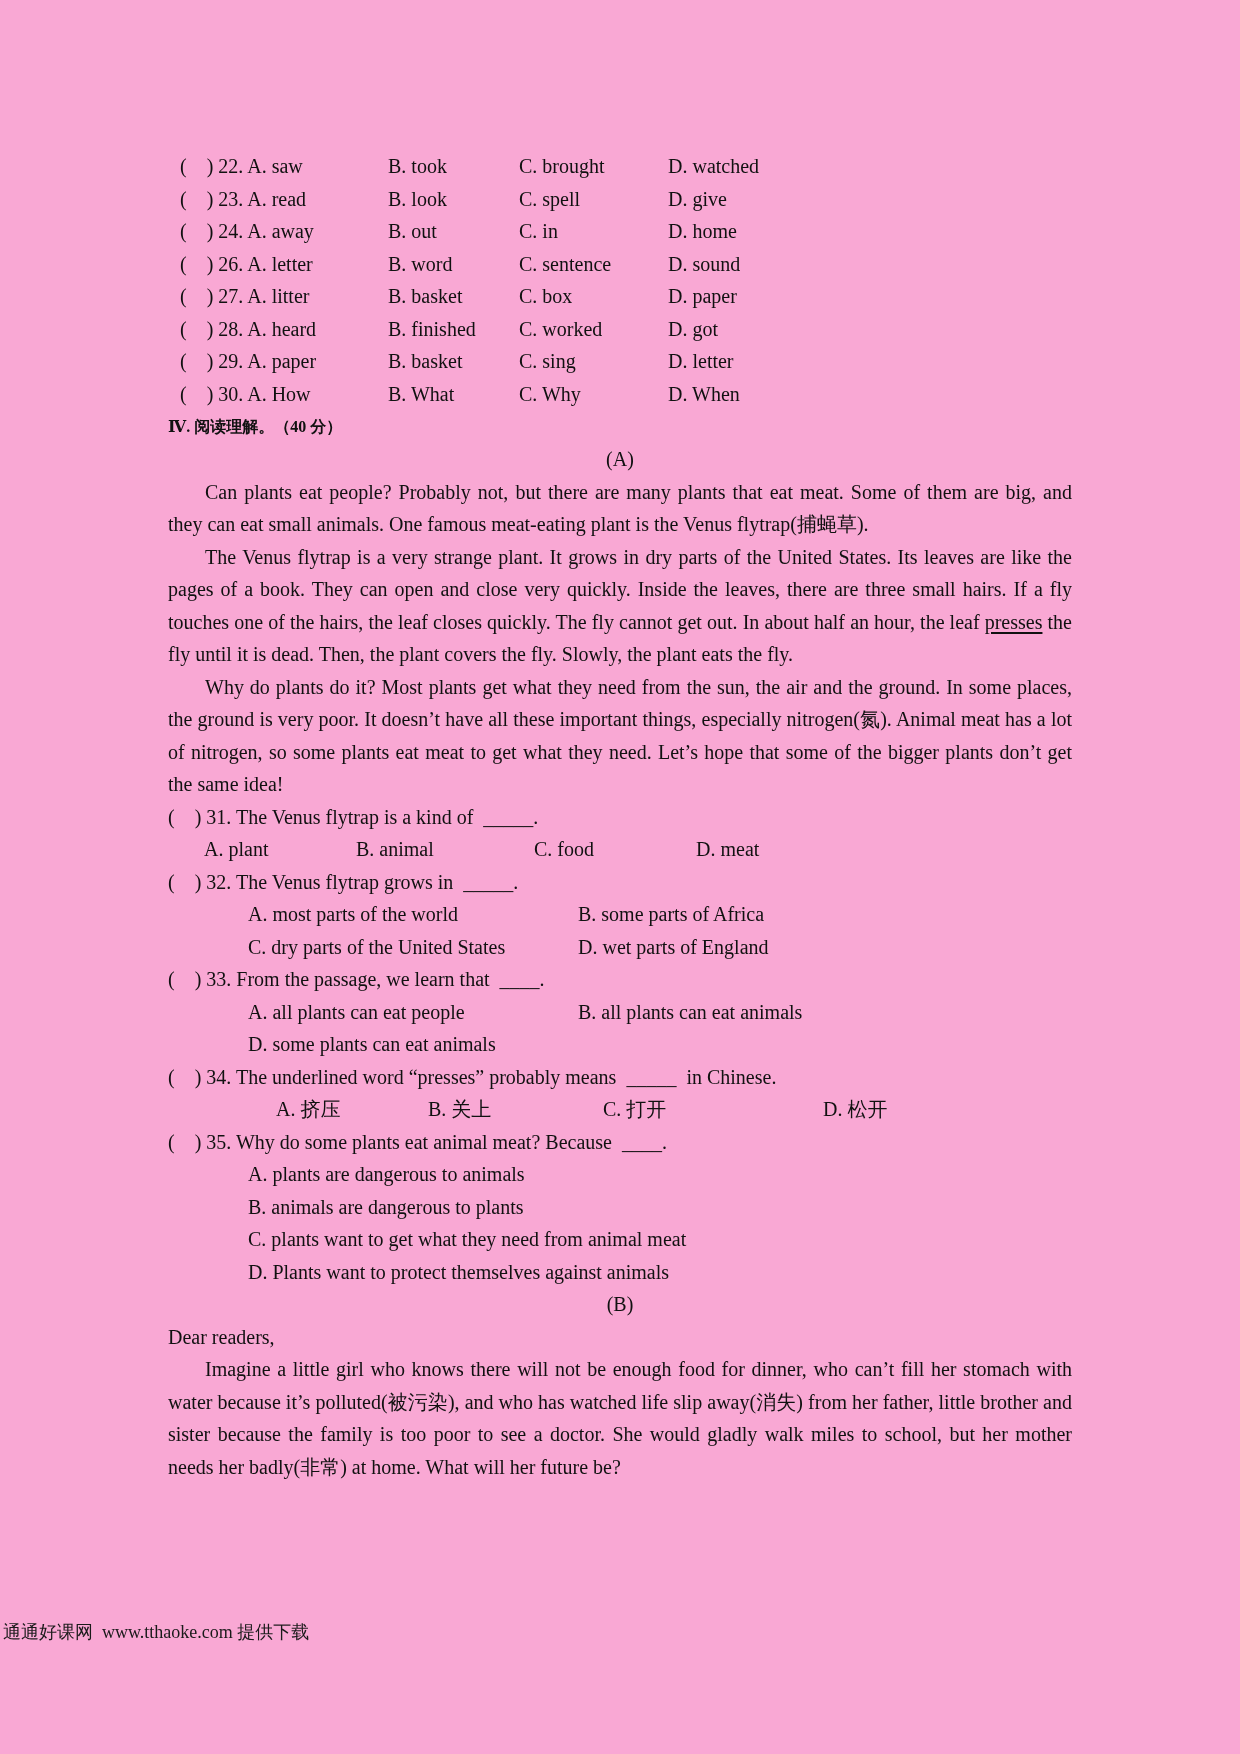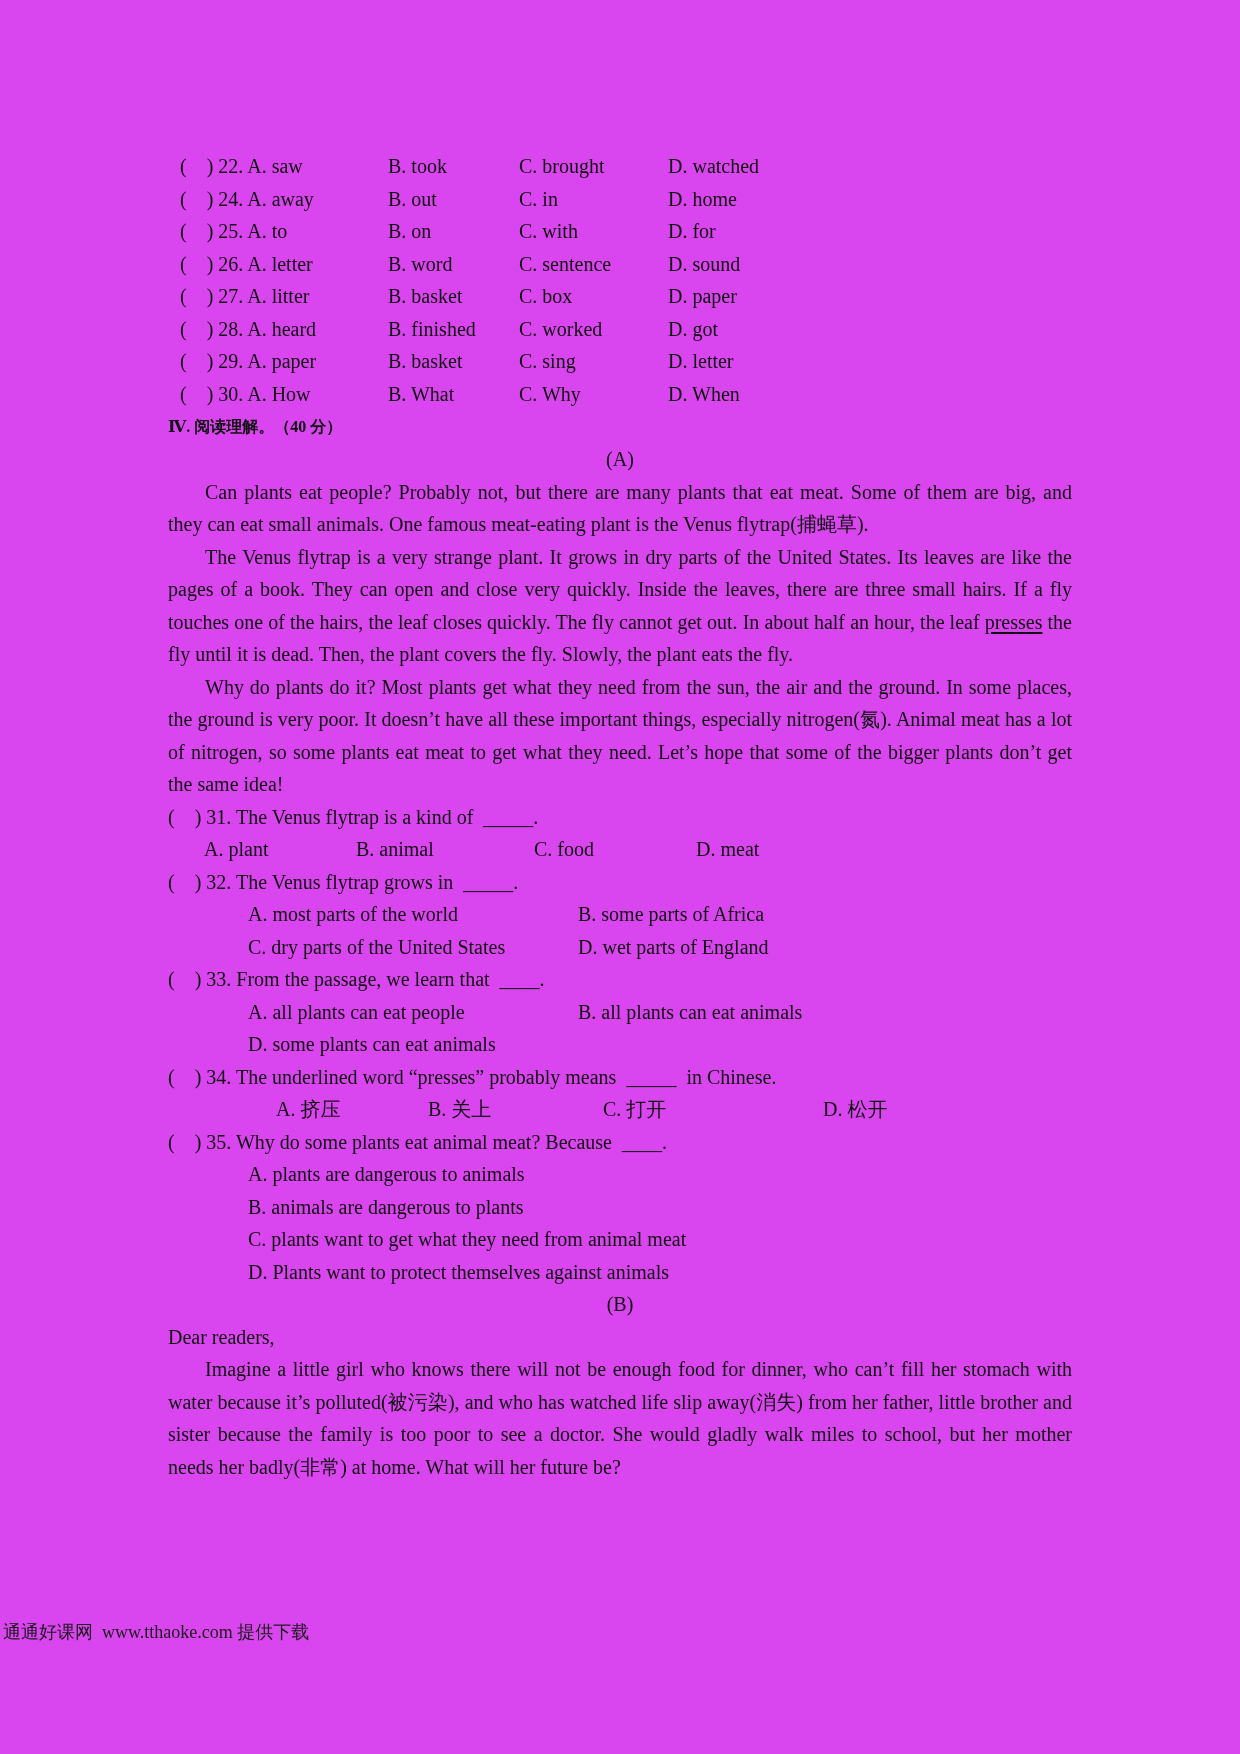--- a/index.html
+++ b/index.html
@@ -1,21 +1,21 @@
 <!DOCTYPE html>
 <html><head>
 <meta charset="utf-8">
 <style>
   html, body { margin: 0; padding: 0; background: #e8e8e8; }
   .page {
     position: relative;
     width: 1240px;
     height: 1754px;
     margin: 0 auto;
-    background: #d946ef;
+    background: #f9a8d4;
     font-family: "Liberation Serif", "DejaVu Serif", serif;
     color: #111111;
     overflow: hidden;
   }
   .content {
     position: absolute;
     top: 150px;
     left: 168px;
     width: 904px;
     font-size: 20px;
@@ -88,30 +88,30 @@
   <div class="content">
 
     <div>
       <div class="cloze-row">
         <span class="stem-cell pre">(    ) 22. A. saw</span>
         <span>B. took</span>
         <span>C. brought</span>
         <span>D. watched</span>
       </div>
       <div class="cloze-row">
+        <span class="stem-cell pre">(    ) 23. A. read</span>
+        <span>B. look</span>
+        <span>C. spell</span>
+        <span>D. give</span>
+      </div>
+      <div class="cloze-row">
         <span class="stem-cell pre">(    ) 24. A. away</span>
         <span>B. out</span>
         <span>C. in</span>
         <span>D. home</span>
-      </div>
-      <div class="cloze-row">
-        <span class="stem-cell pre">(    ) 25. A. to</span>
-        <span>B. on</span>
-        <span>C. with</span>
-        <span>D. for</span>
       </div>
       <div class="cloze-row">
         <span class="stem-cell pre">(    ) 26. A. letter</span>
         <span>B. word</span>
         <span>C. sentence</span>
         <span>D. sound</span>
       </div>
       <div class="cloze-row">
         <span class="stem-cell pre">(    ) 27. A. litter</span>
         <span>B. basket</span>

